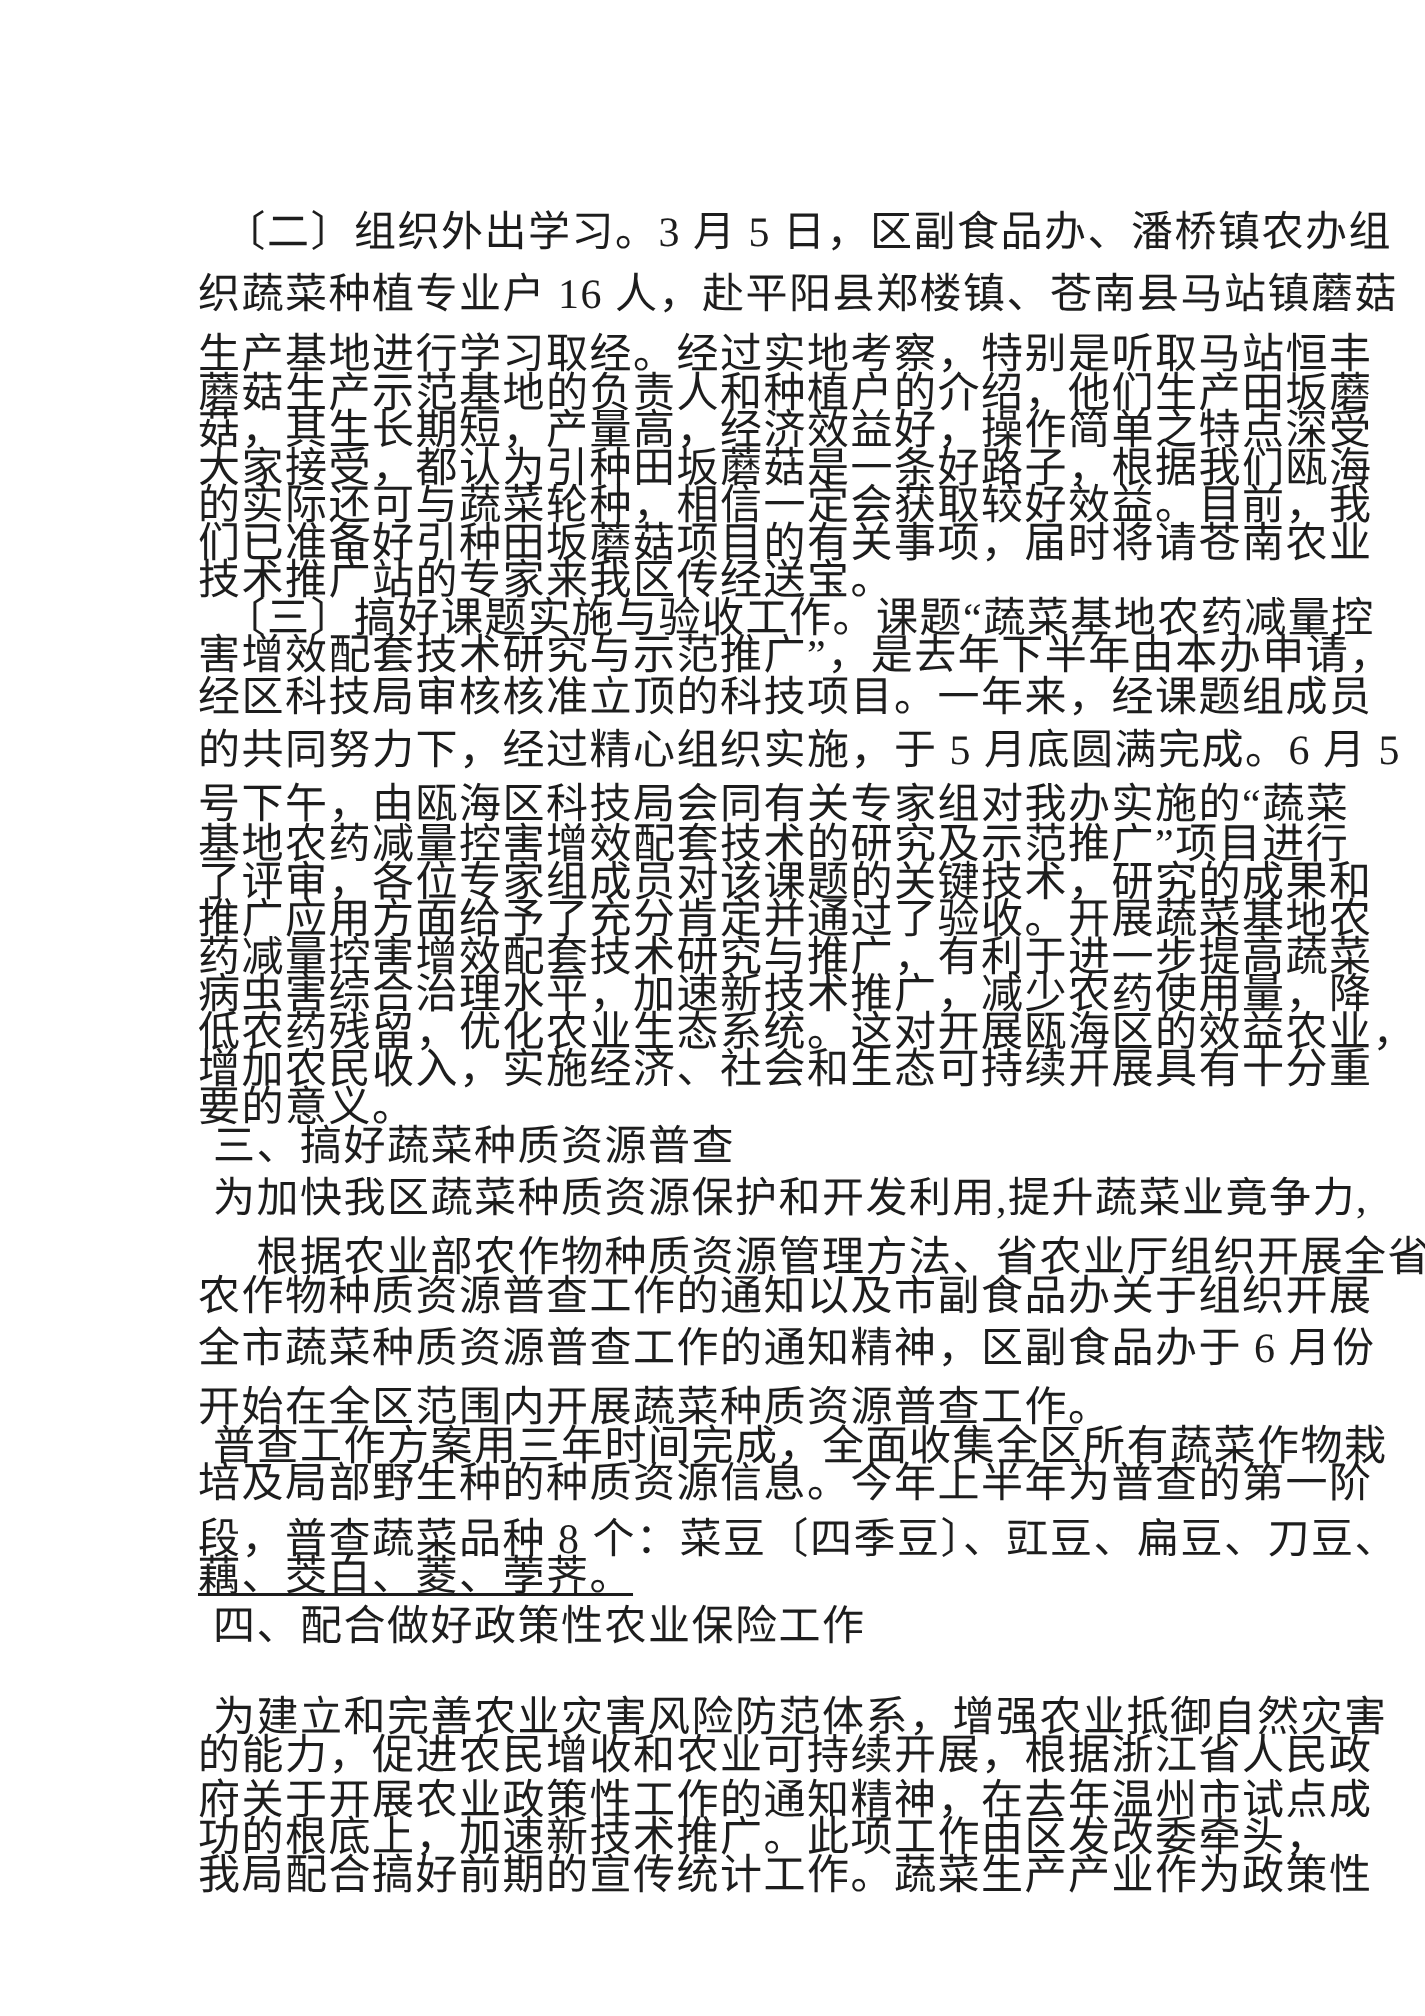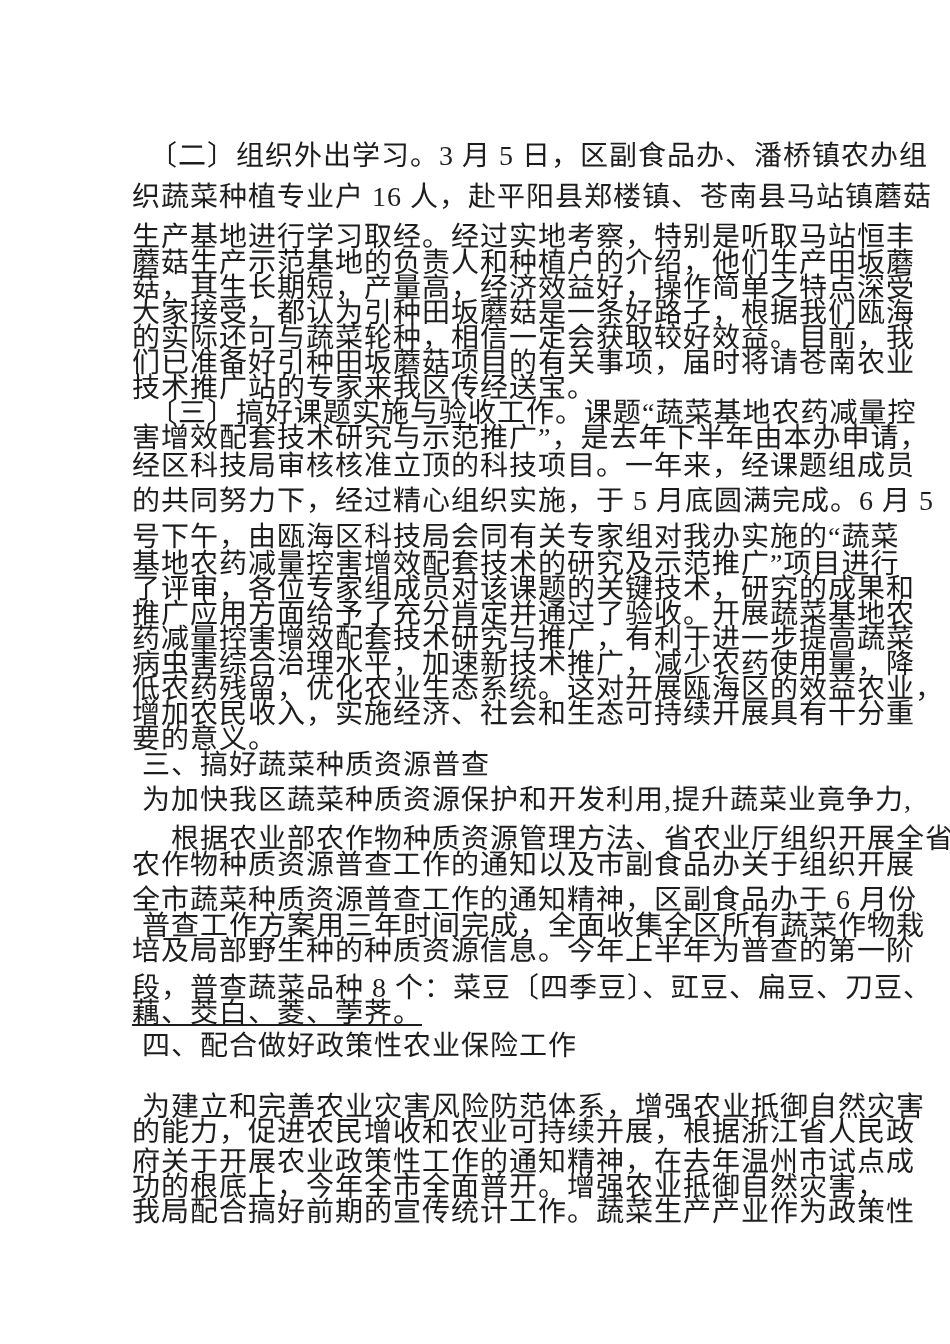--- a/index.html
+++ b/index.html
@@ -59,24 +59,25 @@
       <p class="line">药减量控害增效配套技术研究与推广，有利于进一步提高蔬菜</p>
       <p class="line">病虫害综合治理水平，加速新技术推广，减少农药使用量，降</p>
       <p class="line">低农药残留，优化农业生态系统。这对开展瓯海区的效益农业，</p>
       <p class="line">增加农民收入，实施经济、社会和生态可持续开展具有十分重</p>
       <p class="line">要的意义。</p>
       <p class="line ind-1" style="margin-top: 1px;">三、搞好蔬菜种质资源普查</p>
       <p class="line ind-1" style="margin-top: 10px;">为加快我区蔬菜种质资源保护和开发利用,提升蔬菜业竟争力,</p>
       <p class="line" style="margin-top: 14px; margin-left: 39px;">根据农业部农作物种质资源管理方法、省农业厅组织开展全省</p>
       <p class="line" style="margin-top: 1px;">农作物种质资源普查工作的通知以及市副食品办关于组织开展</p>
       <p class="line" style="margin-top: 10px;">全市蔬菜种质资源普查工作的通知精神，区副食品办于 6 月份</p>
+      <p class="line" style="margin-top: 14px;">开始在全区范围内开展蔬菜种质资源普查工作。</p>
       <p class="line ind-1" style="margin-top: 1px;">普查工作方案用三年时间完成，全面收集全区所有蔬菜作物栽</p>
       <p class="line">培及局部野生种的种质资源信息。今年上半年为普查的第一阶</p>
       <p class="line" style="margin-top: 12px;">段，普查蔬菜品种 8 个：菜豆〔四季豆〕、豇豆、扁豆、刀豆、</p>
       <p class="line" style=" text-decoration: underline;">藕、茭白、菱、荸荠。</p>
       <p class="line ind-1" style="margin-top: 8px;">四、配合做好政策性农业保险工作</p>
       <p class="line ind-1">为建立和完善农业灾害风险防范体系，增强农业抵御自然灾害</p>
       <p class="line">的能力，促进农民增收和农业可持续开展，根据浙江省人民政</p>
       <p class="line" style="margin-top: 5px;">府关于开展农业政策性工作的通知精神，在去年温州市试点成</p>
-      <p class="line">功的根底上，今年全市全面普开。增强农业抵御自然灾害，</p>
+      <p class="line">功的根底上，加速新技术推广。此项工作由区发改委牵头，</p>
       <p class="line">我局配合搞好前期的宣传统计工作。蔬菜生产产业作为政策性</p>
     </div>
 </div>
 
 </body></html>

